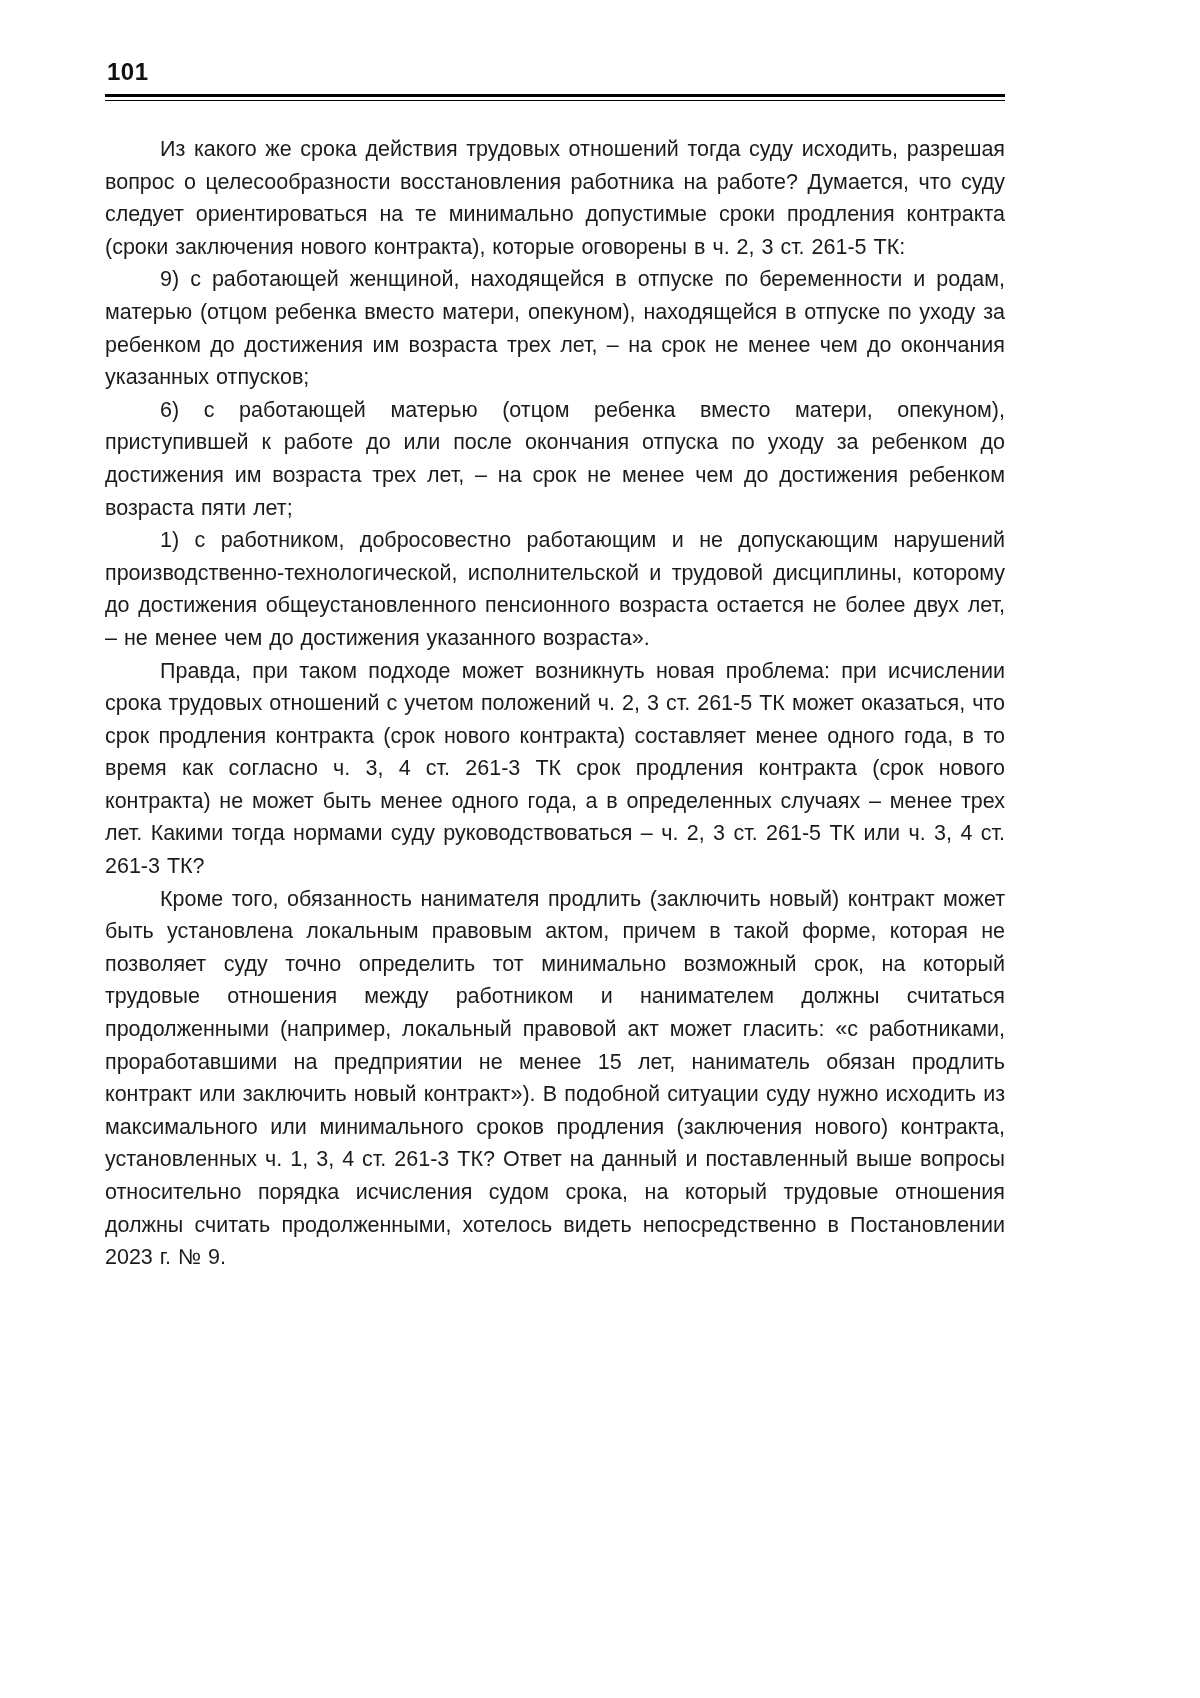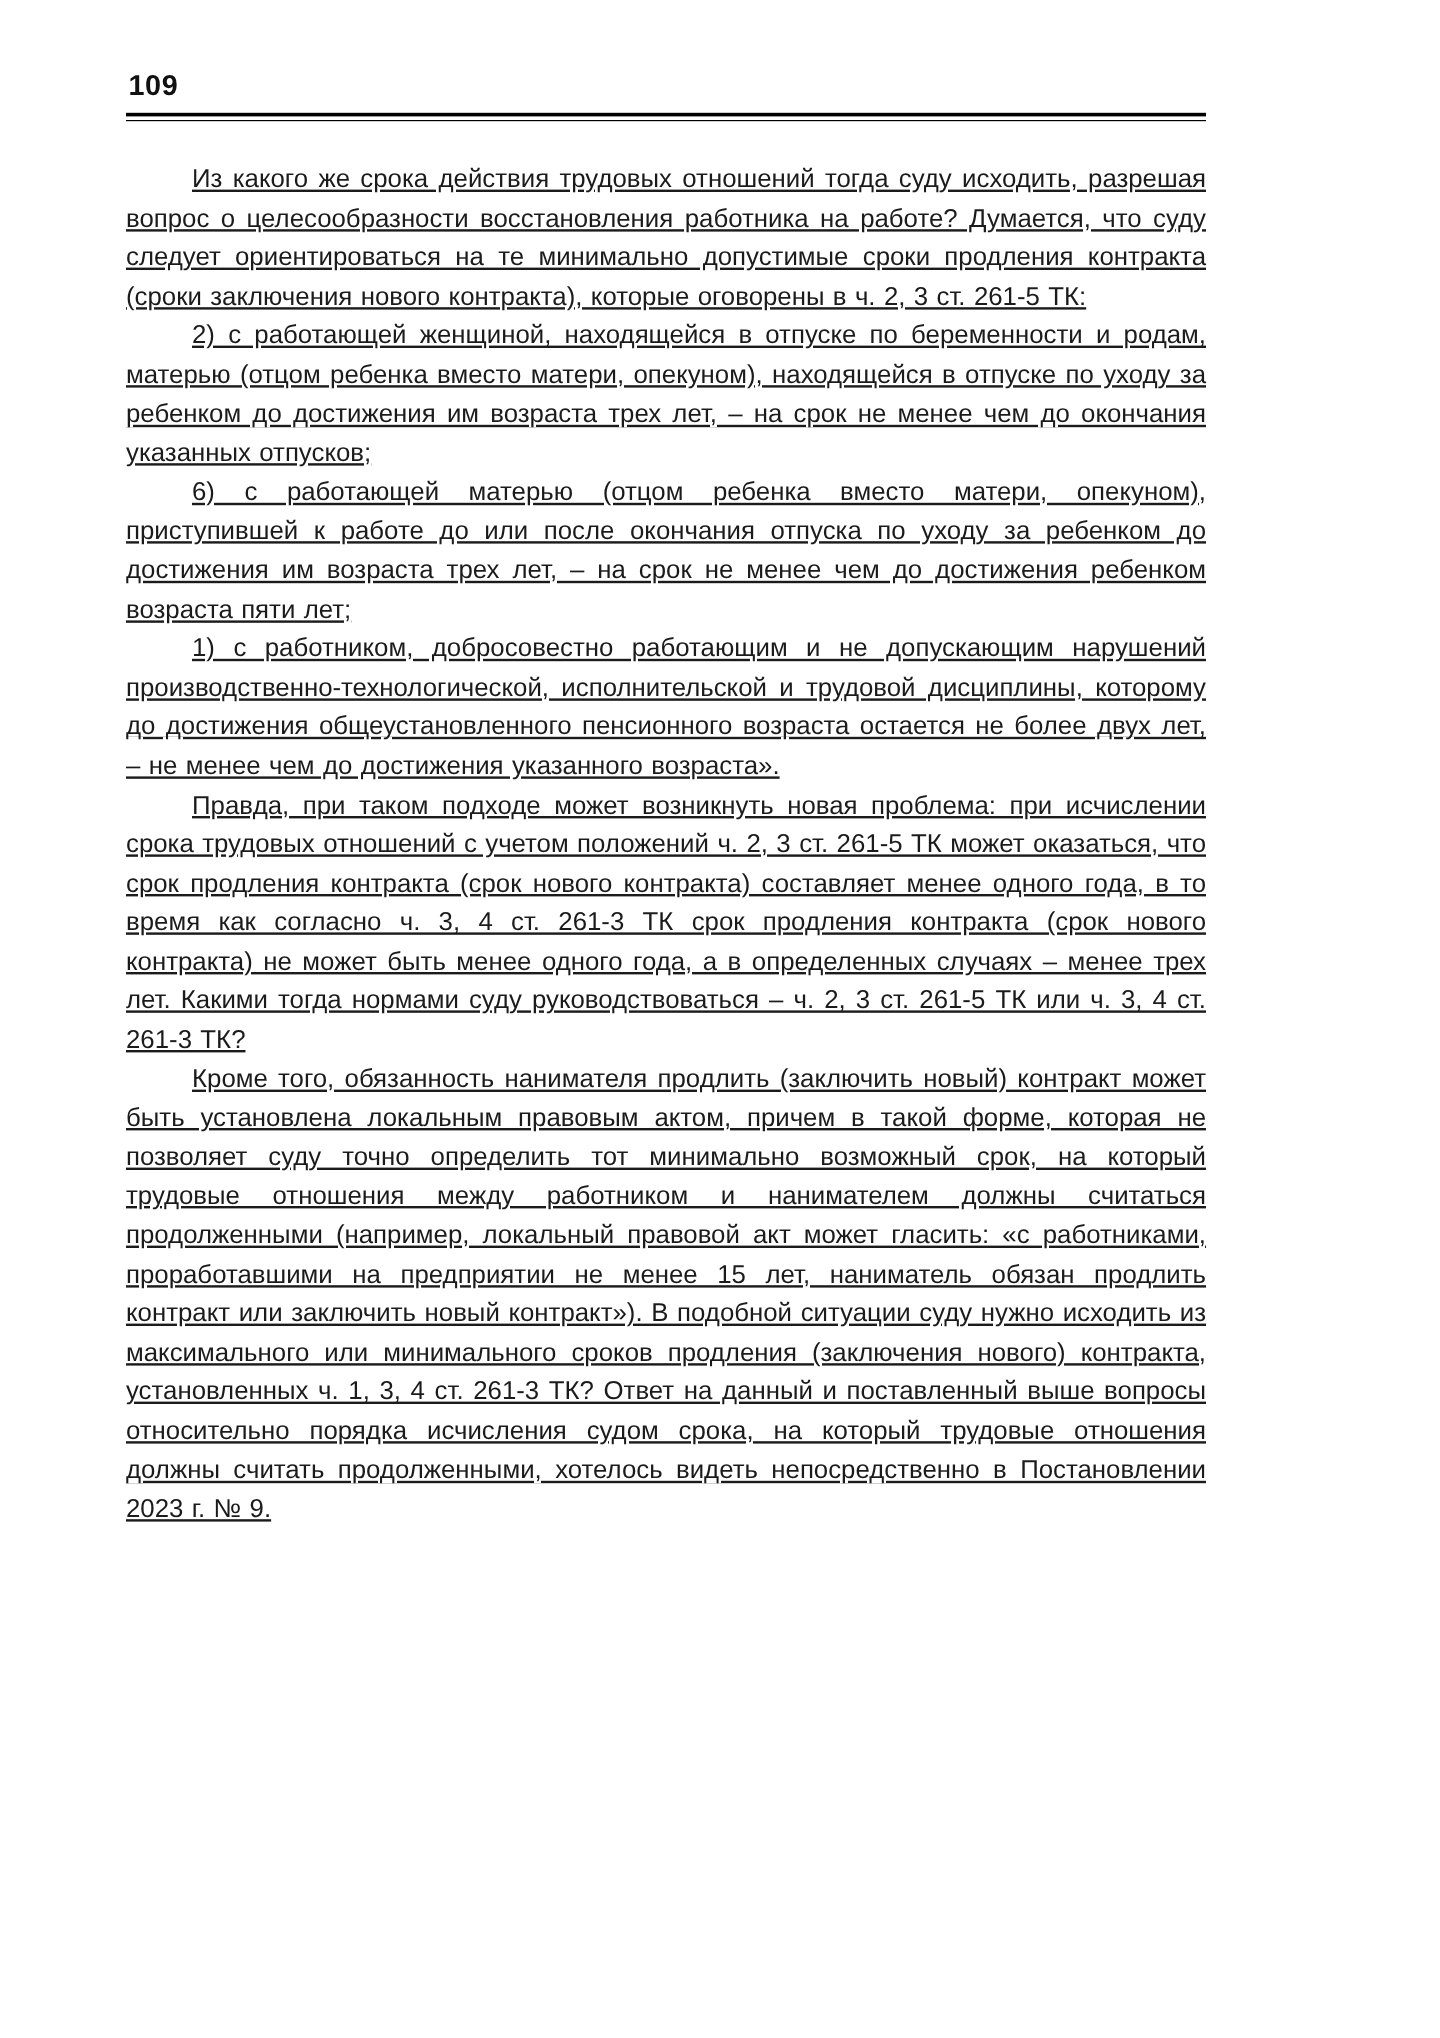--- a/index.html
+++ b/index.html
@@ -33,44 +33,43 @@
     margin: 0 0 10px 2px;
   }
   .header-rule {
     height: 3px;
     border-top: 3.5px solid #000000;
     border-bottom: 1.5px solid #000000;
     margin: 0;
   }
   .page-body {
     margin-top: 32px;
-    text-decoration: underline;
   }
   .page-body p {
     margin: 0;
     text-align: justify;
     text-indent: 55px;
     font-size: 21.5px;
     line-height: 32.6px;
     word-spacing: 1px;
     color: #1b1b1b;
   }
 </style>
 </head>
 <body>
 
 <div class="page">
 
   <div class="page-header">
-    <div class="page-number">109</div>
+    <div class="page-number">101</div>
     <div class="header-rule"></div>
   </div>
 
   <div class="page-body">
     <p>Из какого же срока действия трудовых отношений тогда суду исходить, разрешая вопрос о целесообразности восстановления работника на работе? Думается, что суду следует ориентироваться на те минимально допустимые сроки продления контракта (сроки заключения нового контракта), которые оговорены в ч. 2, 3 ст. 261-5 ТК:</p>
-    <p>2) с работающей женщиной, находящейся в отпуске по беременности и родам, матерью (отцом ребенка вместо матери, опекуном), находящейся в отпуске по уходу за ребенком до достижения им возраста трех лет, – на срок не менее чем до окончания указанных отпусков;</p>
+    <p>9) с работающей женщиной, находящейся в отпуске по беременности и родам, матерью (отцом ребенка вместо матери, опекуном), находящейся в отпуске по уходу за ребенком до достижения им возраста трех лет, – на срок не менее чем до окончания указанных отпусков;</p>
     <p>6) с работающей матерью (отцом ребенка вместо матери, опекуном), приступившей к работе до или после окончания отпуска по уходу за ребенком до достижения им возраста трех лет, – на срок не менее чем до достижения ребенком возраста пяти лет;</p>
     <p>1) с работником, добросовестно работающим и не допускающим нарушений производственно-технологической, исполнительской и трудовой дисциплины, которому до достижения общеустановленного пенсионного возраста остается не более двух лет, – не менее чем до достижения указанного возраста».</p>
     <p>Правда, при таком подходе может возникнуть новая проблема: при исчислении срока трудовых отношений с учетом положений ч. 2, 3 ст. 261-5 ТК может оказаться, что срок продления контракта (срок нового контракта) составляет менее одного года, в то время как согласно ч. 3, 4 ст. 261-3 ТК срок продления контракта (срок нового контракта) не может быть менее одного года, а в определенных случаях – менее трех лет. Какими тогда нормами суду руководствоваться – ч. 2, 3 ст. 261-5 ТК или ч. 3, 4 ст. 261-3 ТК?</p>
     <p>Кроме того, обязанность нанимателя продлить (заключить новый) контракт может быть установлена локальным правовым актом, причем в такой форме, которая не позволяет суду точно определить тот минимально возможный срок, на который трудовые отношения между работником и нанимателем должны считаться продолженными (например, локальный правовой акт может гласить: «с работниками, проработавшими на предприятии не менее 15 лет, наниматель обязан продлить контракт или заключить новый контракт»). В подобной ситуации суду нужно исходить из максимального или минимального сроков продления (заключения нового) контракта, установленных ч. 1, 3, 4 ст. 261-3 ТК? Ответ на данный и поставленный выше вопросы относительно порядка исчисления судом срока, на который трудовые отношения должны считать продолженными, хотелось видеть непосредственно в Постановлении 2023 г. № 9.</p>
   </div>
 
 </div>
 
 </body></html>

